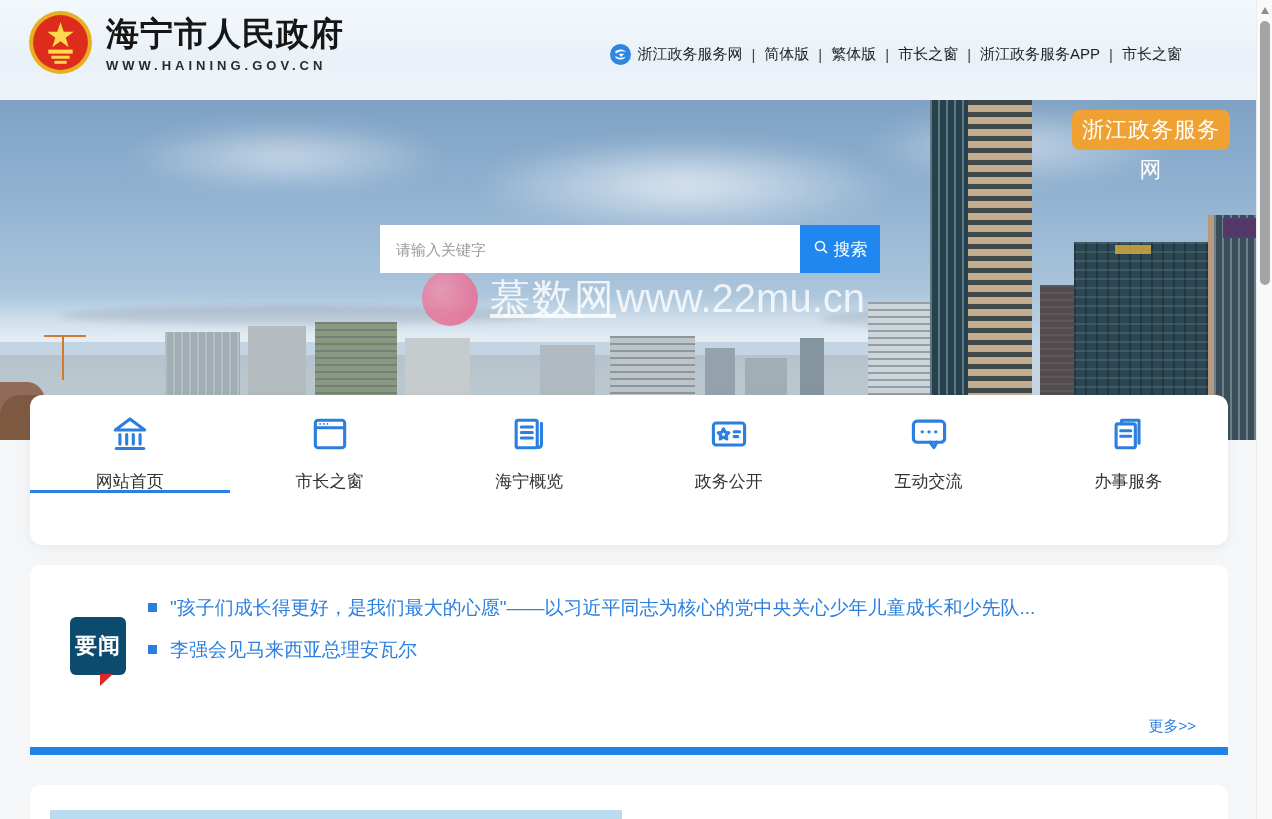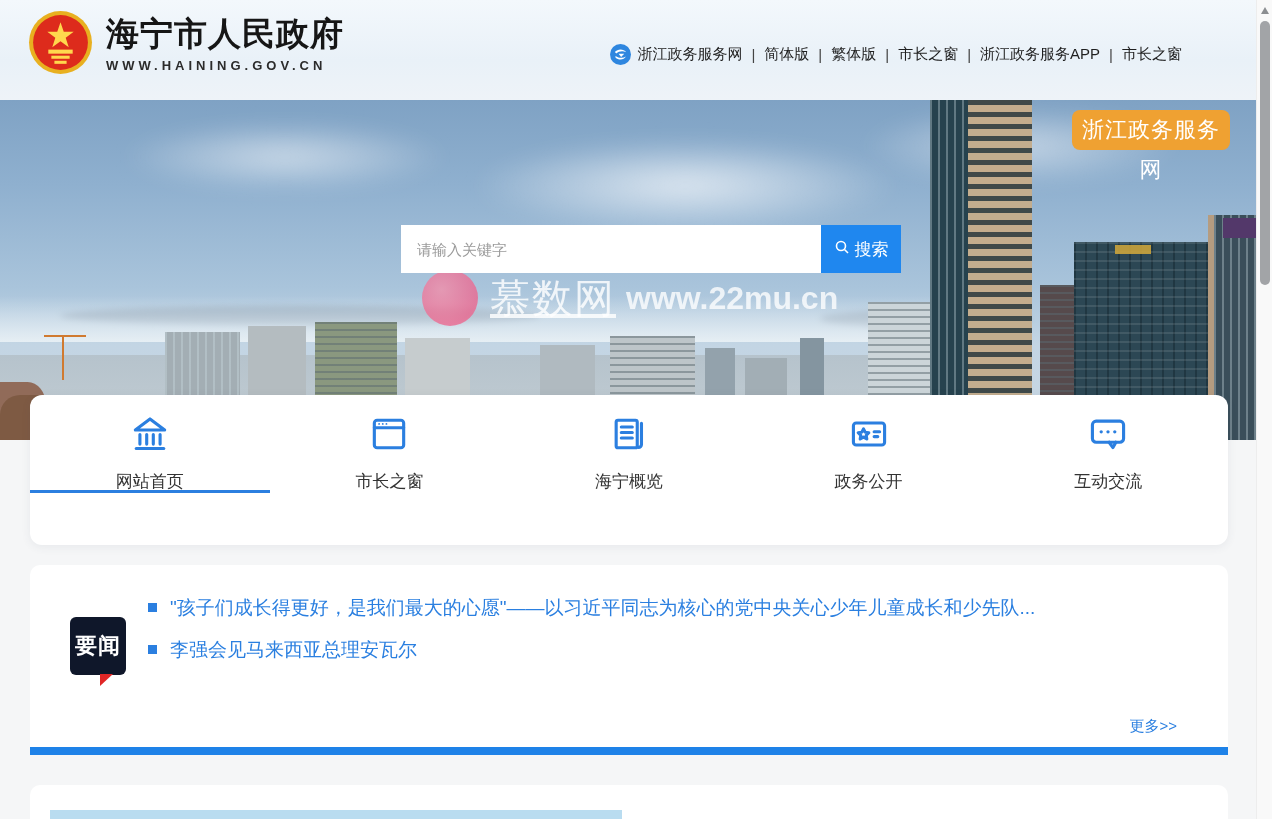--- a/index.html
+++ b/index.html
@@ -36,70 +36,70 @@
   .hill { position:absolute; border-radius:50%; filter:blur(3px); background:#92a7ba; opacity:.85; }
   .v-stripes { background-image:repeating-linear-gradient(90deg, rgba(205,222,228,.35) 0 2px, rgba(0,0,0,0) 2px 8px); }
   .h-rows    { background-image:repeating-linear-gradient(180deg, rgba(30,48,56,.8) 0 5px, rgba(0,0,0,0) 5px 12px); }
   .h-lines   { background-image:repeating-linear-gradient(180deg, rgba(90,105,112,.5) 0 2px, rgba(0,0,0,0) 2px 7px); }
   .grid      { background-image:repeating-linear-gradient(180deg, rgba(255,255,255,.10) 0 2px, rgba(0,0,0,0) 2px 9px),
                                repeating-linear-gradient(90deg, rgba(10,25,32,.35) 0 2px, rgba(0,0,0,0) 2px 11px); }
 
   .search-bar { position:absolute; left:380px; top:125px; display:flex; z-index:6; }
   .search-input {
     width:420px; height:48px; border:none; outline:none; background:#ffffff;
-    padding:0 16px; font-size:15px; color:#333; font-family:"Liberation Sans",sans-serif;margin-left:21px;
+    padding:0 16px; font-size:15px; color:#333; font-family:"Liberation Sans",sans-serif;
   }
   .search-input::placeholder { color:#9a9a9a; }
   .search-btn {
     width:80px; height:48px; border:none; background:#1f87ef; color:#fff; font-size:17px;
     display:flex; align-items:center; justify-content:center; gap:5px; cursor:pointer;
     font-family:"Liberation Sans",sans-serif;
   }
   .elder-btn {
     position:absolute; right:26px; top:10px; width:158px; height:40px; z-index:6;
     background:#efa132; border:none; border-radius:8px; color:#ffffff; font-size:22px;
     line-height:40px; text-align:center; cursor:pointer; font-family:"Liberation Sans",sans-serif;
     letter-spacing:1px;
   }
   .watermark { position:absolute; left:422px; top:170px; display:flex; align-items:center; z-index:5; pointer-events:none; }
   .wm-logo { width:56px; height:56px; border-radius:50%;
              background:radial-gradient(circle at 35% 35%, #f78aa6, #ee608a 70%); opacity:.75; }
   .wm-name { margin-left:12px; font-size:40px; color:rgba(255,255,255,.82); letter-spacing:2px;text-decoration:underline; }
-  .wm-url  { margin-left:10px; font-size:32px; font-weight:700; color:rgba(255,255,255,.78); }
+  .wm-url  { font-size:40px; font-weight:400; color:rgba(255,255,255,.78); }
 
   
   .nav-card {
     position:absolute; left:30px; top:395px; width:1198px; height:150px; z-index:10;
     background:#ffffff; border-radius:12px; box-shadow:0 2px 10px rgba(60,80,100,.08);
     display:flex;
   }
   .nav-item { position:relative; flex:1; display:flex; flex-direction:column; align-items:center; padding-top:17px; cursor:pointer; }
   .nav-item svg { width:44px; height:44px; }
   .nav-label { margin-top:10px; font-size:17px; color:#333; }
   .nav-item.active::after { content:""; position:absolute; left:0; right:0; bottom:52px; height:3px; background:#2b7fe0; }
 
   
   .news-card {
     position:absolute; left:30px; top:565px; width:1198px; height:190px; z-index:5;
     background:#ffffff; border-radius:10px 10px 0 0; border-bottom:8px solid #1e82e8;
   }
   .news-badge {
-    position:absolute; left:40px; top:52px; width:56px; height:58px; background:#0f172a;
+    position:absolute; left:40px; top:52px; width:56px; height:58px; background:#0c4a6e;
     border-radius:6px; color:#ffffff; font-size:22px; font-weight:bold;
     display:flex; align-items:center; justify-content:center; letter-spacing:1px;
   }
   .news-badge::after {
     content:""; position:absolute; left:30px; bottom:-11px; width:0; height:0;
     border-top:12px solid #e12626; border-right:13px solid transparent;
   }
   .news-list { position:absolute; left:118px; top:22px; width:1060px; list-style:none; }
   .news-item { height:42px; line-height:42px; white-space:nowrap; overflow:hidden; text-overflow:ellipsis; }
   .news-item a { font-size:19px; color:#2a7fe0; text-decoration:none; cursor:pointer; }
   .bullet { display:inline-block; width:9px; height:9px; background:#2b7fe0; margin-right:13px; vertical-align:2px; }
-  .more-link { position:absolute; right:51px; bottom:11px; font-size:15px; color:#2a7fe0; text-decoration:none; cursor:pointer; }
+  .more-link { position:absolute; right:32px; bottom:11px; font-size:15px; color:#2a7fe0; text-decoration:none; cursor:pointer; }
 
   
   .bottom-card {
     position:absolute; left:30px; top:785px; width:1198px; height:60px;
     background:#ffffff; border-radius:10px 10px 0 0;
   }
   .bottom-blue-bar { position:absolute; left:20px; top:25px; width:572px; height:20px; background:#b9dcf0; }
 
   
   .scrollbar {
@@ -263,20 +263,30 @@
         <svg viewBox="0 0 24 24" fill="none" stroke="#2b7fe0" stroke-width="1.7" stroke-linecap="round" stroke-linejoin="round">
           <rect x="3.5" y="5" width="17" height="11.5" rx="2"></rect>
           <path d="M12.6 16.5l2.1 2.9 1.6-2.9"></path>
           <circle cx="8.3" cy="10.8" r="0.9" fill="#2b7fe0" stroke="none"></circle>
           <circle cx="12" cy="10.8" r="0.9" fill="#2b7fe0" stroke="none"></circle>
           <circle cx="15.7" cy="10.8" r="0.9" fill="#2b7fe0" stroke="none"></circle>
         </svg>
       </span>
       <span class="nav-label">互动交流</span>
     </div>
+    <div class="nav-item">
+      <span>
+        <svg viewBox="0 0 24 24" fill="none" stroke="#2b7fe0" stroke-width="1.7" stroke-linecap="round" stroke-linejoin="round">
+          <path d="M8.5 6V4.5h9.5v12.5"></path>
+          <rect x="5.5" y="6.5" width="10.5" height="13" rx="1"></rect>
+          <path d="M8 10.2h5.5M8 13.2h5.5"></path>
+        </svg>
+      </span>
+      <span class="nav-label">办事服务</span>
+    </div>
   </div>
 
   <div class="news-card">
     <div class="news-badge">要闻</div>
     <ul class="news-list">
       <li class="news-item">
         <span class="bullet"></span><a>"孩子们成长得更好，是我们最大的心愿"——以习近平同志为核心的党中央关心少年儿童成长和少先队...</a>
       </li>
       <li class="news-item">
         <span class="bullet"></span><a>李强会见马来西亚总理安瓦尔</a>

